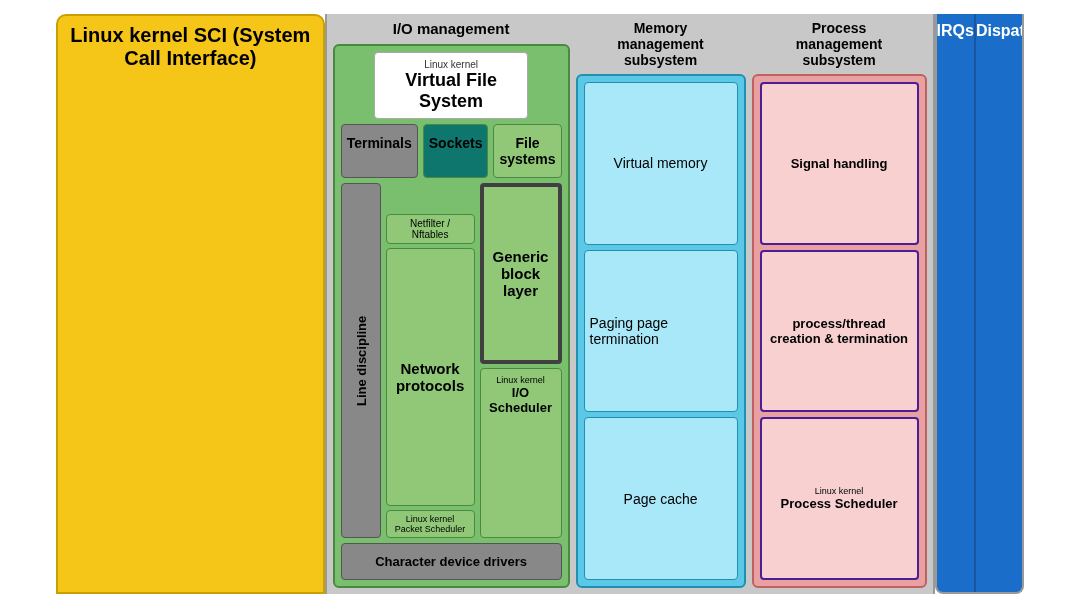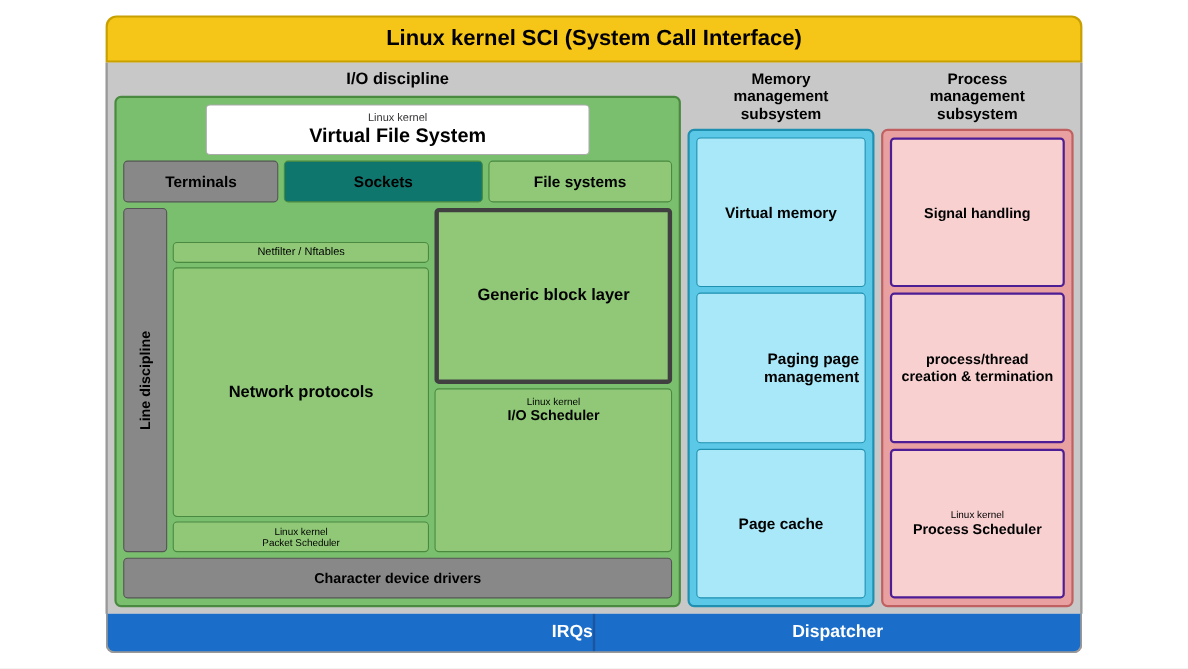--- a/index.html
+++ b/index.html
@@ -7,24 +7,24 @@
       background: #fff;
       display: flex;
       justify-content: center;
       align-items: center;
       width: 1080px;
       height: 608px;
       font-family: Arial, sans-serif;
     }
 
     .diagram-wrapper {
-      width: 888px;
+      width: 968px;
       height: 580px;
       display: flex;
-      flex-direction: column;
+      flex-direction: row;
       gap: 0;
     }
 
     
     .sci-bar {
       background: #f5c518;
       border-radius: 10px 10px 0 0;
       text-align: center;
       padding: 8px 0;
       font-size: 20px;
@@ -293,23 +293,23 @@
       padding: 6px;
       display: flex;
       flex-direction: column;
       gap: 5px;
     }
 
     .mem-box {
       background: #a8e8f8;
       border: 1px solid #2090b0;
       border-radius: 4px;
-      text-align: right;
-      font-size: 14px;
-      font-weight: bold;
+      text-align: left;
+      font-size: 14px;
+      font-weight: normal;
       padding: 10px 5px;
       flex: 1;
       display: flex;
       align-items: center;
       justify-content: center;
     }
 
     
     .proc-section {
       display: flex;
@@ -391,21 +391,21 @@
 <div class="diagram-wrapper">
 
   <div class="sci-bar">
     <span>Linux kernel</span>
     <strong>SCI (System Call Interface)</strong>
   </div>
 
   <div class="main-body">
 
     <div class="io-section">
-      <div class="io-label">I/O discipline</div>
+      <div class="io-label">I/O management</div>
       <div class="io-inner">
 
         <div class="vfs-box">
           <div class="small-label">Linux kernel</div>
           <div class="big-label">Virtual File System</div>
         </div>
 
         <div class="io-row1">
           <div class="terminal-box">Terminals</div>
           <div class="sockets-box">Sockets</div>
@@ -441,21 +441,21 @@
     </div>
 
     <div class="mem-section">
       <div class="mem-label">
         <span>Memory</span><br>
         <span>management</span><br>
         <span>subsystem</span>
       </div>
       <div class="mem-inner">
         <div class="mem-box">Virtual memory</div>
-        <div class="mem-box">Paging page management</div>
+        <div class="mem-box">Paging page termination</div>
         <div class="mem-box">Page cache</div>
       </div>
     </div>
 
     <div class="proc-section">
       <div class="proc-label">
         <span>Process</span><br>
         <span>management</span><br>
         <span>subsystem</span>
       </div>

